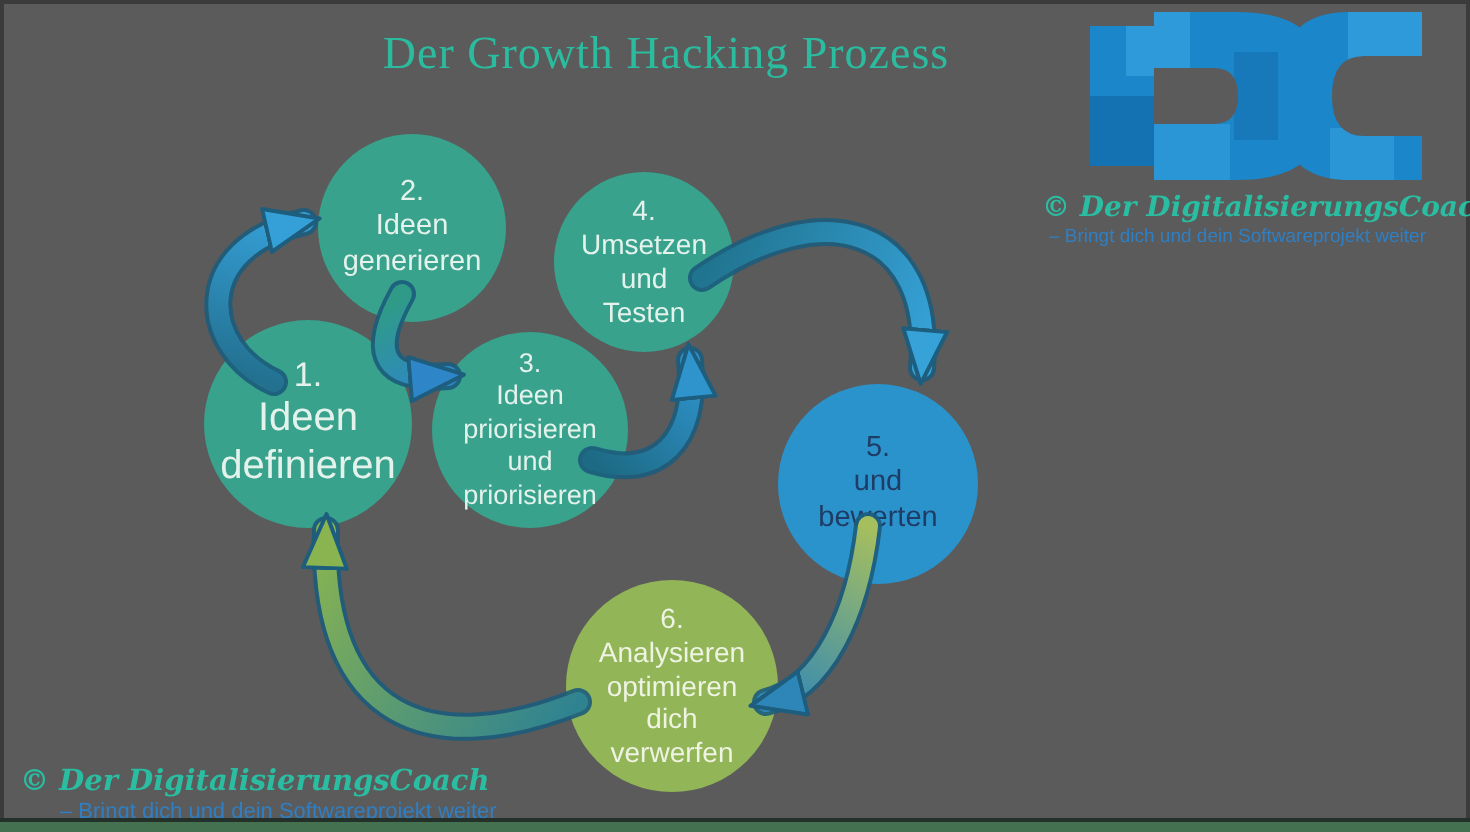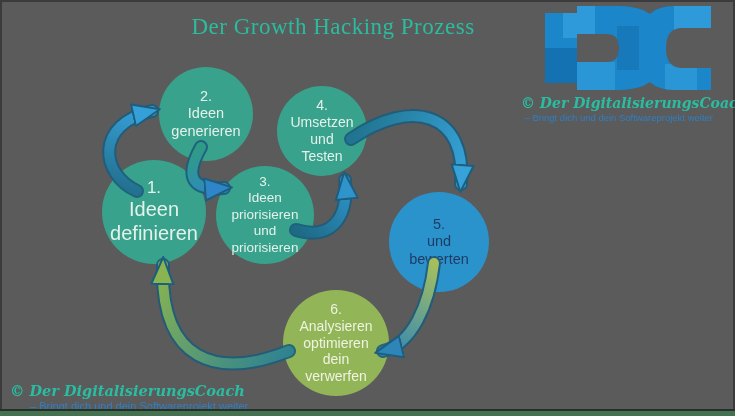--- a/index.html
+++ b/index.html
@@ -87,21 +87,21 @@
   <div class="circle c5">
     <span class="num">5.</span>
     <span>und</span>
     <span>bewerten</span>
   </div>
 
   <div class="circle c6">
     <span class="num">6.</span>
     <span>Analysieren</span>
     <span>optimieren</span>
-    <span>dein</span>
+    <span>dich</span>
     <span>verwerfen</span>
   </div>
 
   <svg class="arrows" viewBox="0 0 735 416">
     <defs>
       <linearGradient id="g12" gradientUnits="userSpaceOnUse" x1="125" y1="190" x2="150" y2="112">
         <stop offset="0" stop-color="#23708f"></stop>
           <stop offset="1" stop-color="#35a0d8"></stop>
       </linearGradient>
       <linearGradient id="g23" gradientUnits="userSpaceOnUse" x1="201" y1="147" x2="228" y2="188">

